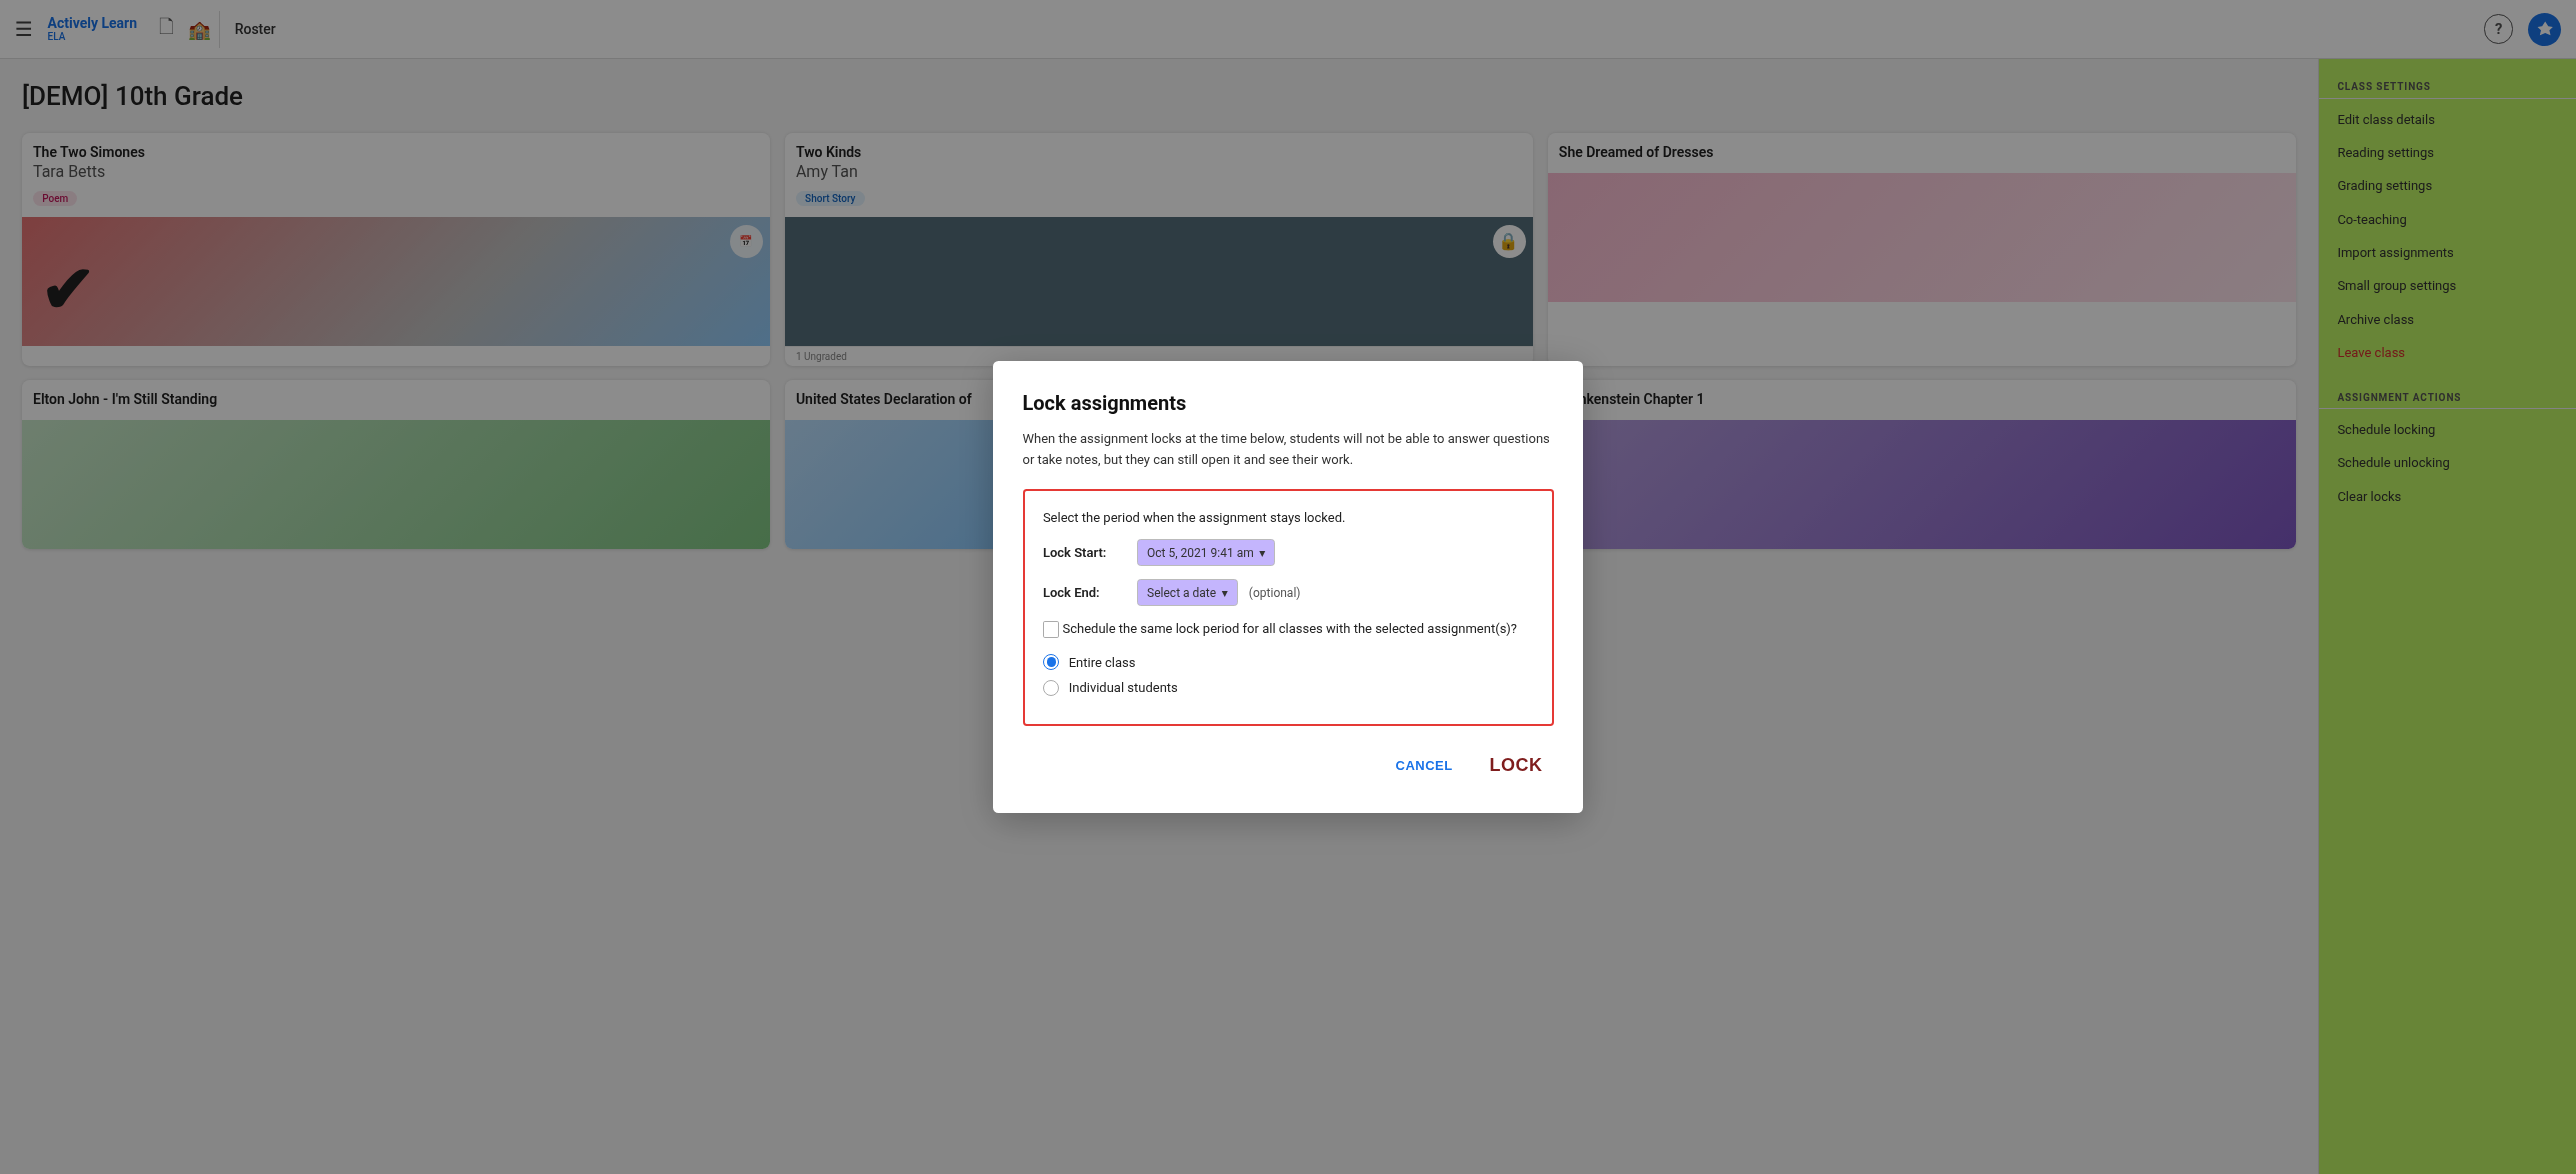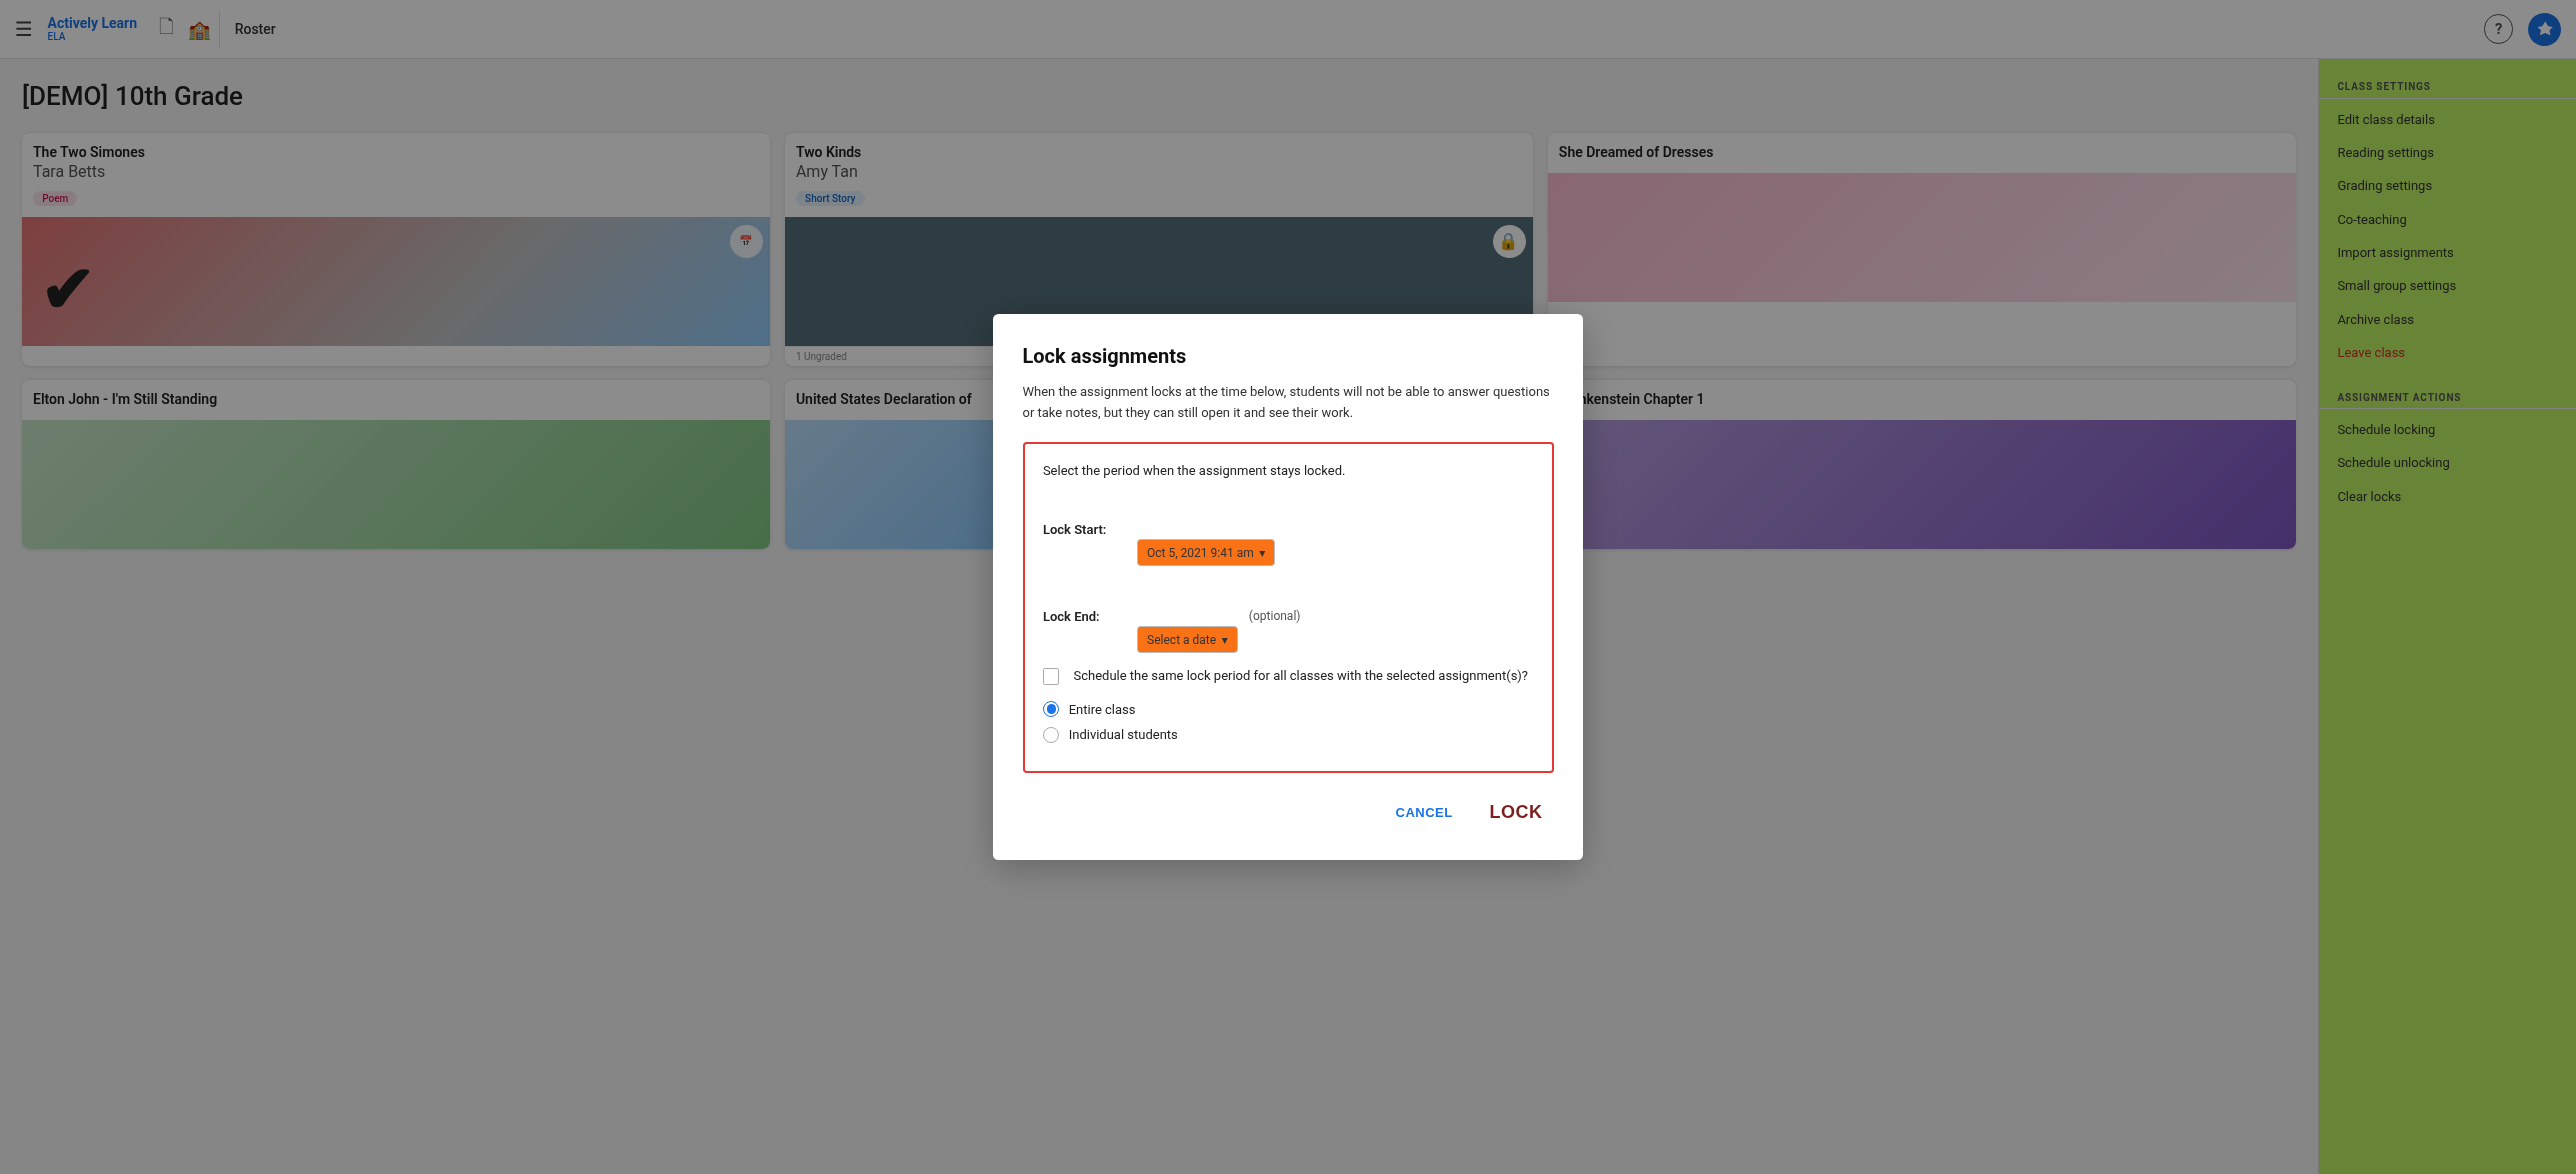--- a/index.html
+++ b/index.html
@@ -211,33 +211,32 @@
       color: #222;
       width: 83px;
       flex-shrink: 0;
     }
     .lock-select {
       border: 0.9px solid #bbb;
       border-radius: 3.7px;
       padding: 5.5px 9.2px;
       font-size: 12px;
       color: #333;
-      background: #f97316;
+      background: #c4b5fd;
       cursor: pointer;
       display: flex;
       align-items: center;
       gap: 5.5px;
-      margin-top: 47px;
     }
     .optional-text { font-size: 12px; color: #555; }
 
     .checkbox-row {
       display: flex;
       align-items: flex-start;
-      gap: 14px;
+      gap: 3px;
       margin-bottom: 14.8px;
       margin-top: 3.7px;
     }
     .checkbox-box {
       width: 16.6px; height: 16.6px;
       border: 1.8px solid #aaa;
       border-radius: 1.8px;
       flex-shrink: 0;
       margin-top: 1.8px;
       cursor: pointer;

